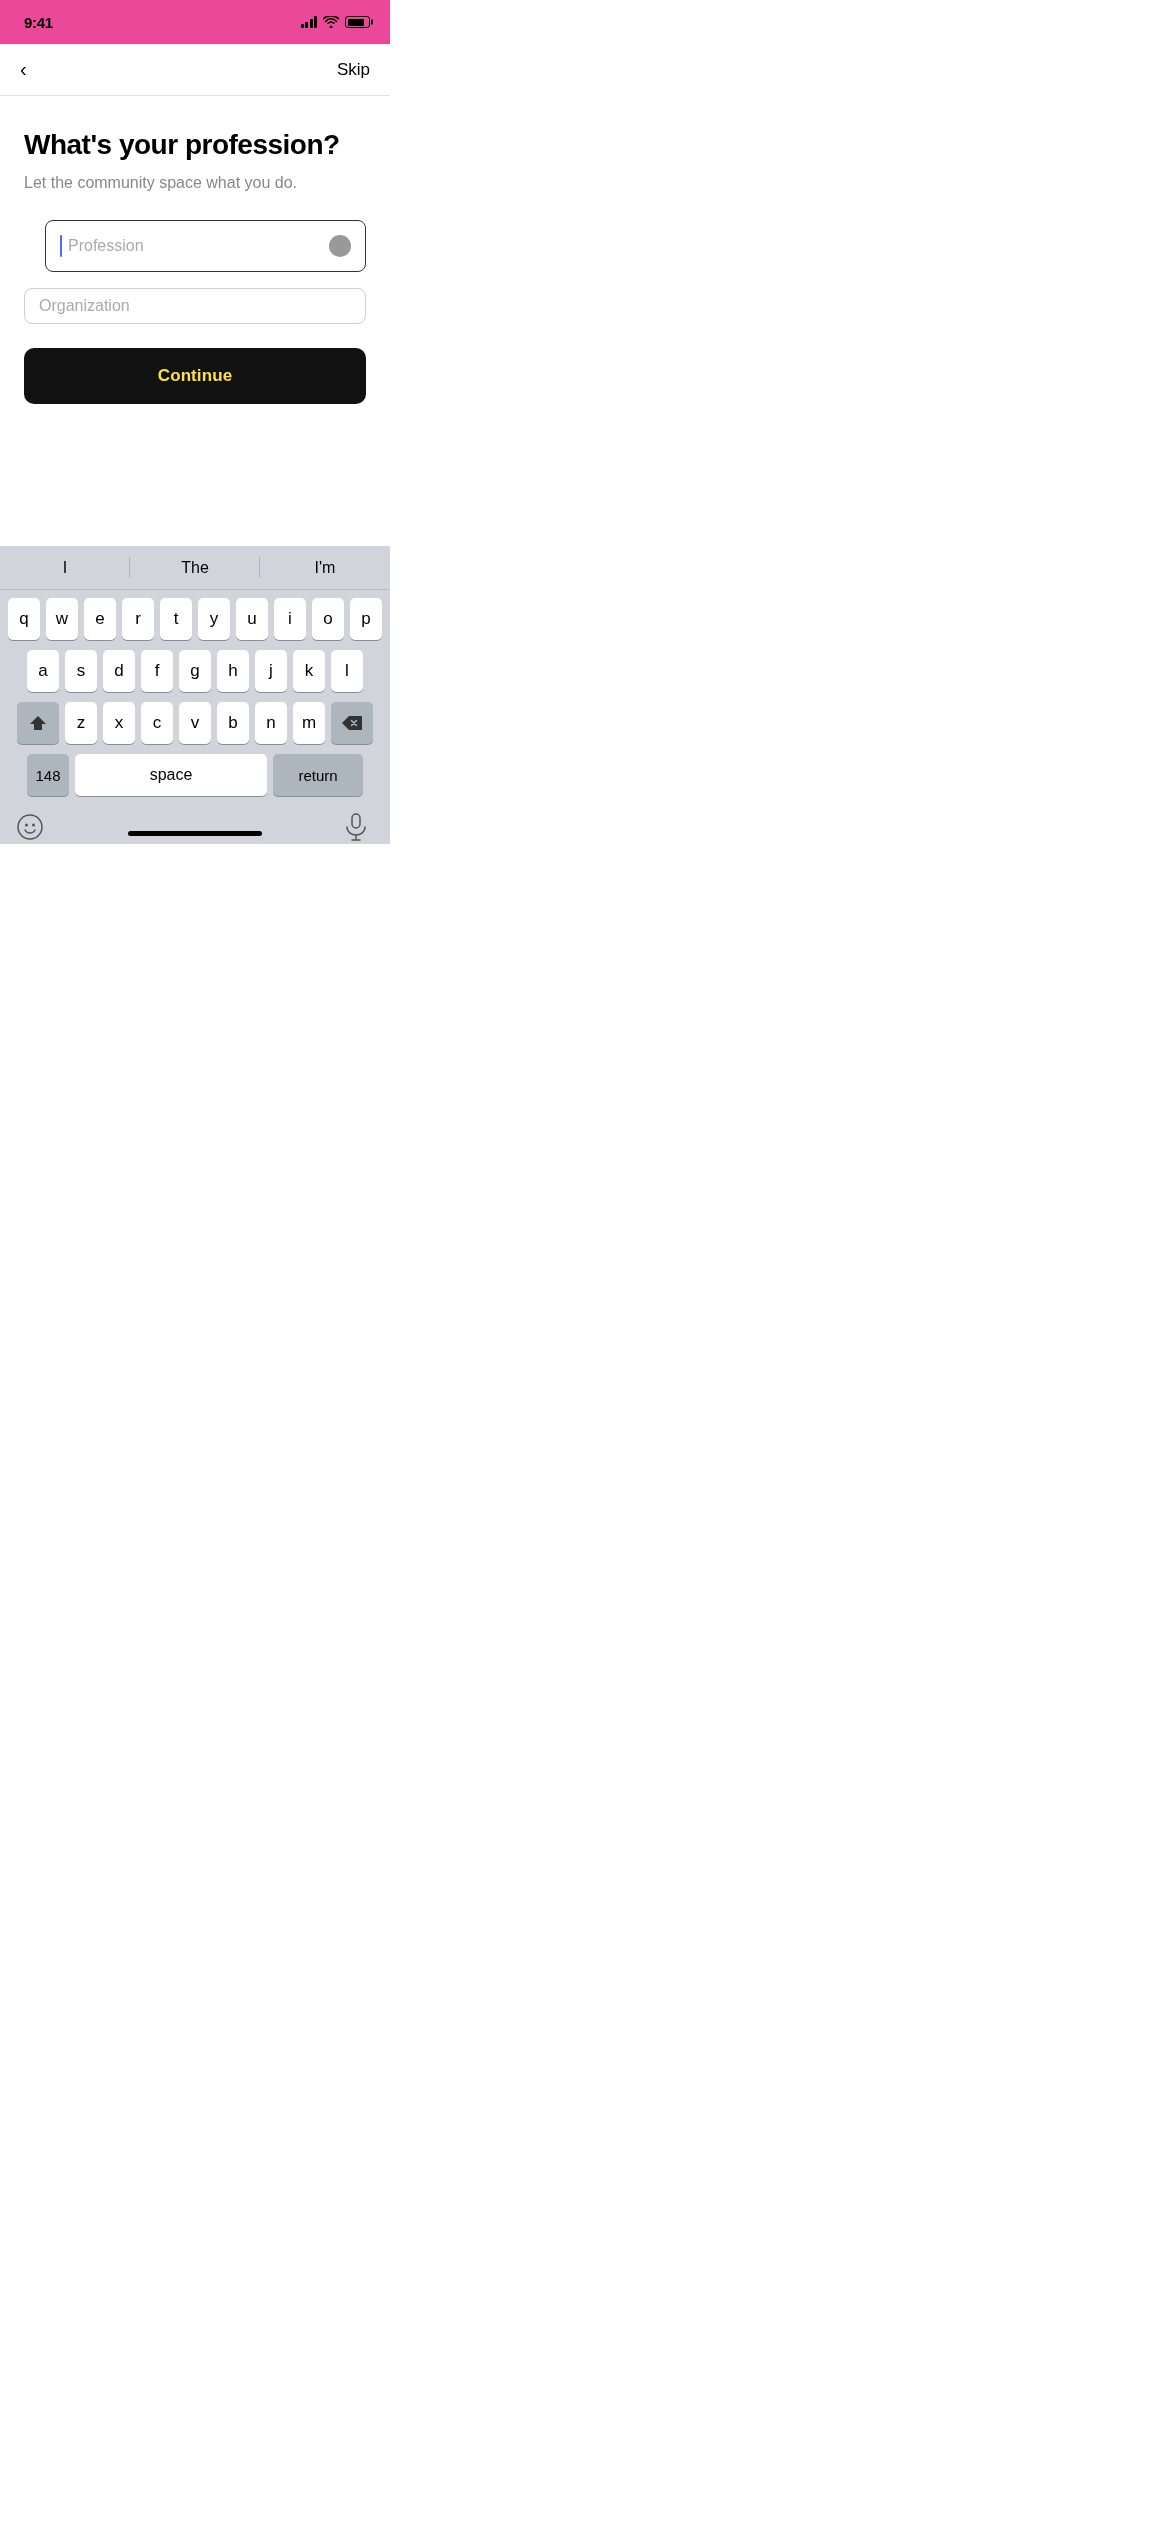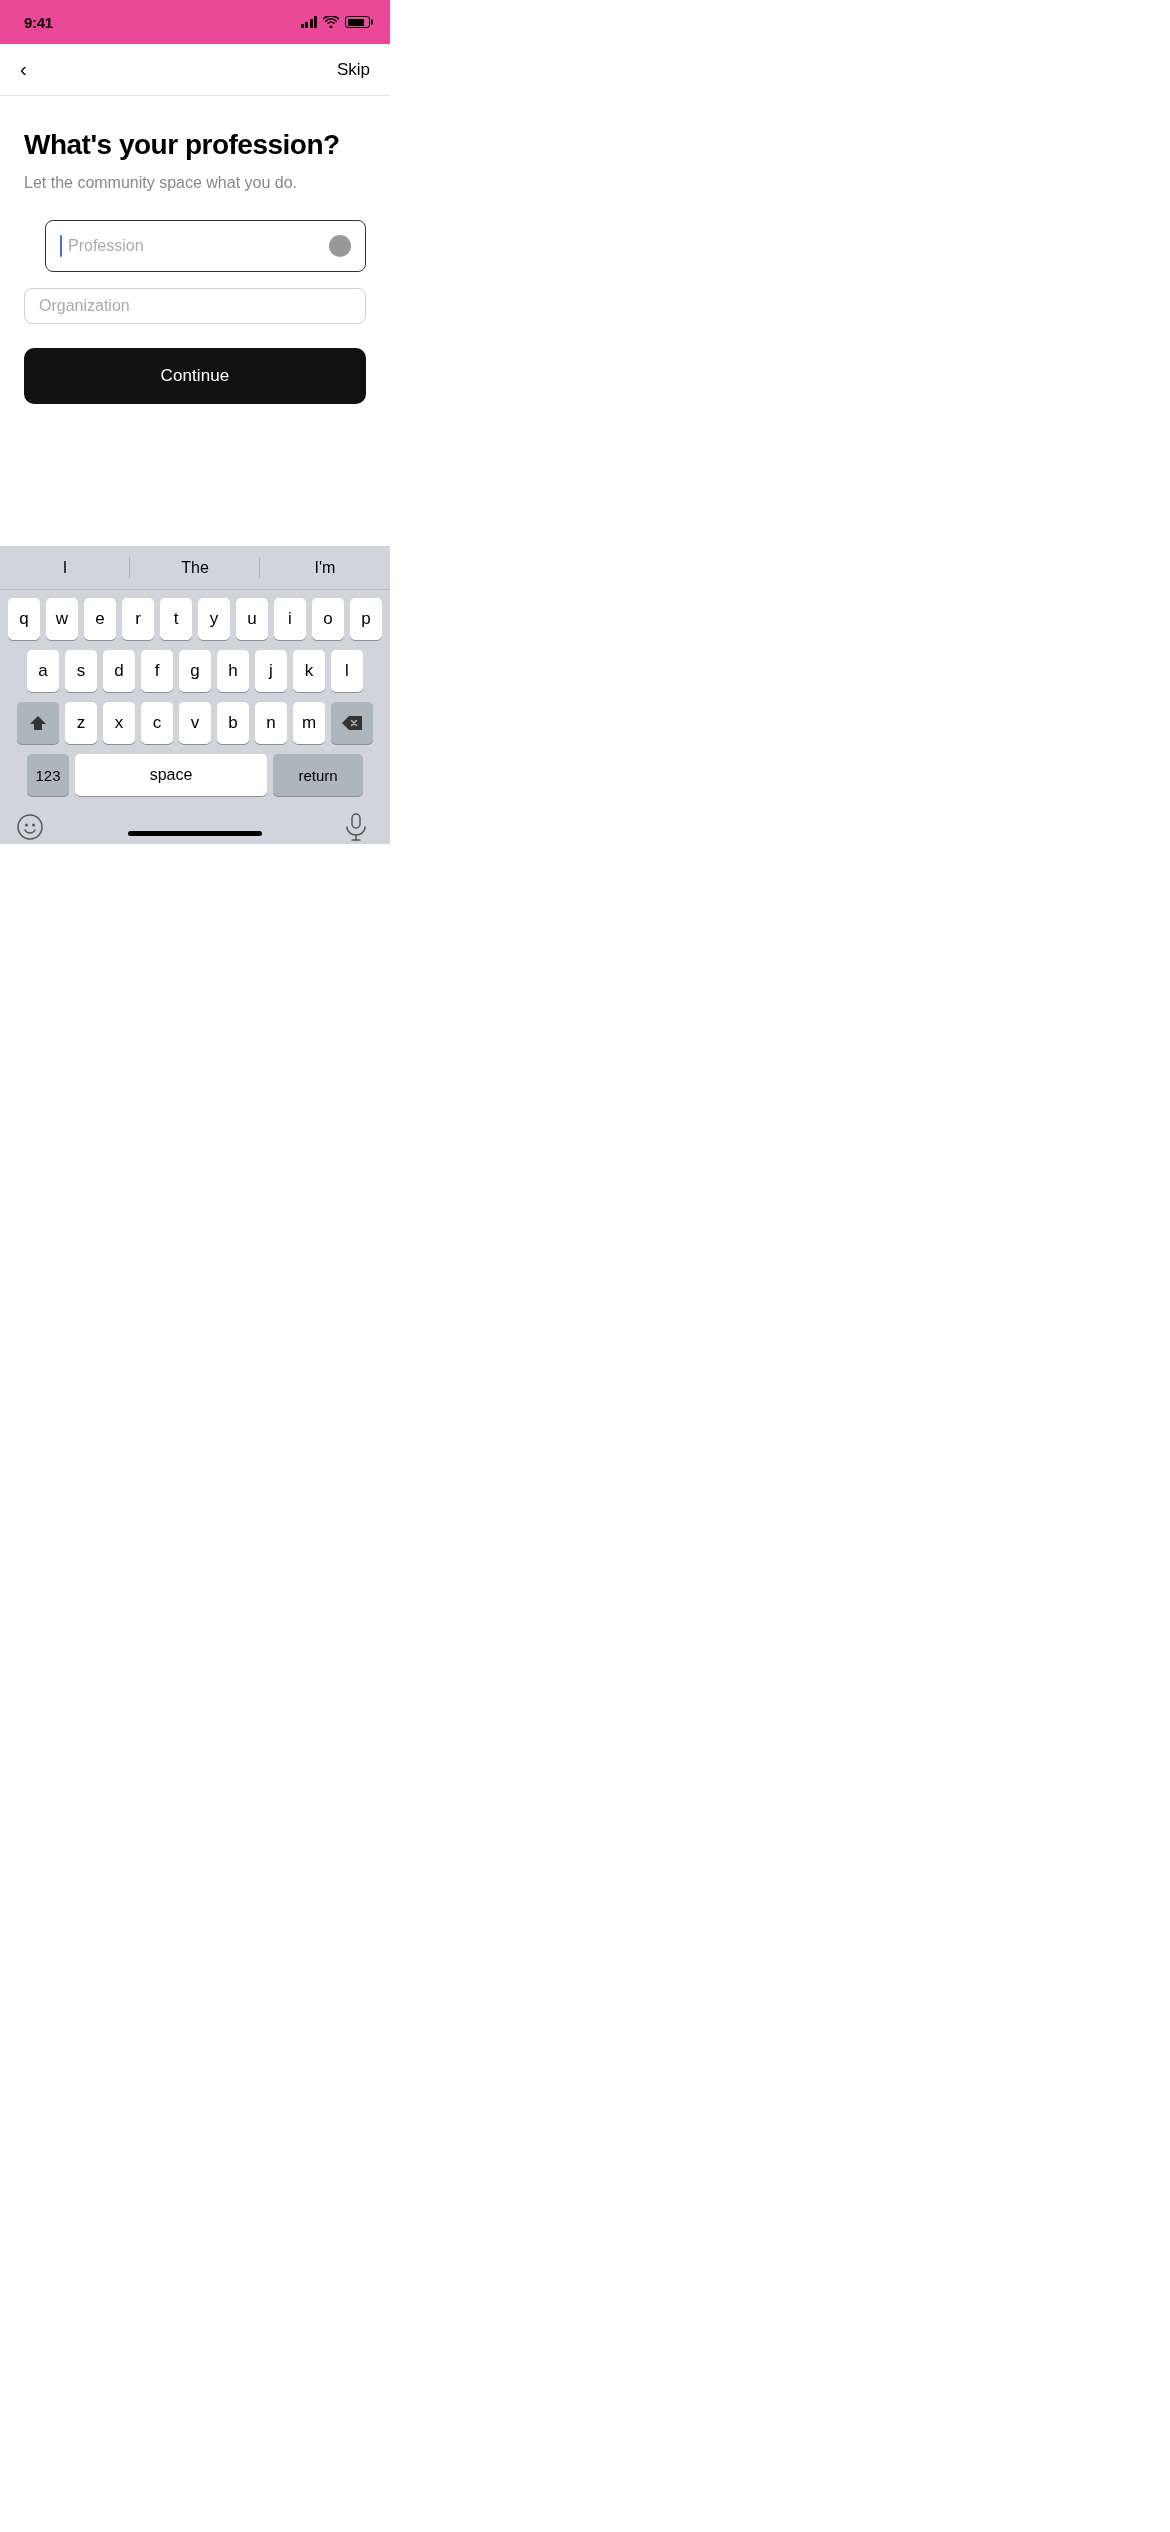--- a/index.html
+++ b/index.html
@@ -171,22 +171,22 @@
       height: 56px;
       background: #111;
       border-radius: 10px;
       display: flex;
       align-items: center;
       justify-content: center;
       cursor: pointer;
     }
     .continue-btn-text {
       font-size: 17px;
-      font-weight: 400;
-      color: #ffffff;
+      font-weight: 700;
+      color: #fde047;
       letter-spacing: 0.1px;
       text-align: right;
     }
 
     
     .keyboard-area {
       position: absolute;
       bottom: 0;
       left: 0;
       width: 100%;
@@ -425,21 +425,21 @@
       <div class="key">m</div>
       <div class="key key-special key-backspace">
         <svg width="20" height="14" viewBox="0 0 20 14">
           <path d="M7 0L0 7l7 7h13V0H7z" fill="#333"></path>
           <path d="M9.5 4.5l5 5M14.5 4.5l-5 5" stroke="#adb5bd" stroke-width="1.5" stroke-linecap="round"></path>
         </svg>
       </div>
     </div>
 
     <div class="key-row">
-      <div class="key key-special key-123">123</div>
+      <div class="key key-special key-123">148</div>
       <div class="key key-space">space</div>
       <div class="key key-special key-return">return</div>
     </div>
   </div>
 
   <div class="bottom-bar">
     <div class="emoji-icon">
       <svg width="26" height="26" viewBox="0 0 26 26">
         <circle cx="13" cy="13" r="12" fill="none" stroke="#555" stroke-width="1.5"></circle>
         <circle cx="9.5" cy="11" r="1.5" fill="#555"></circle>

